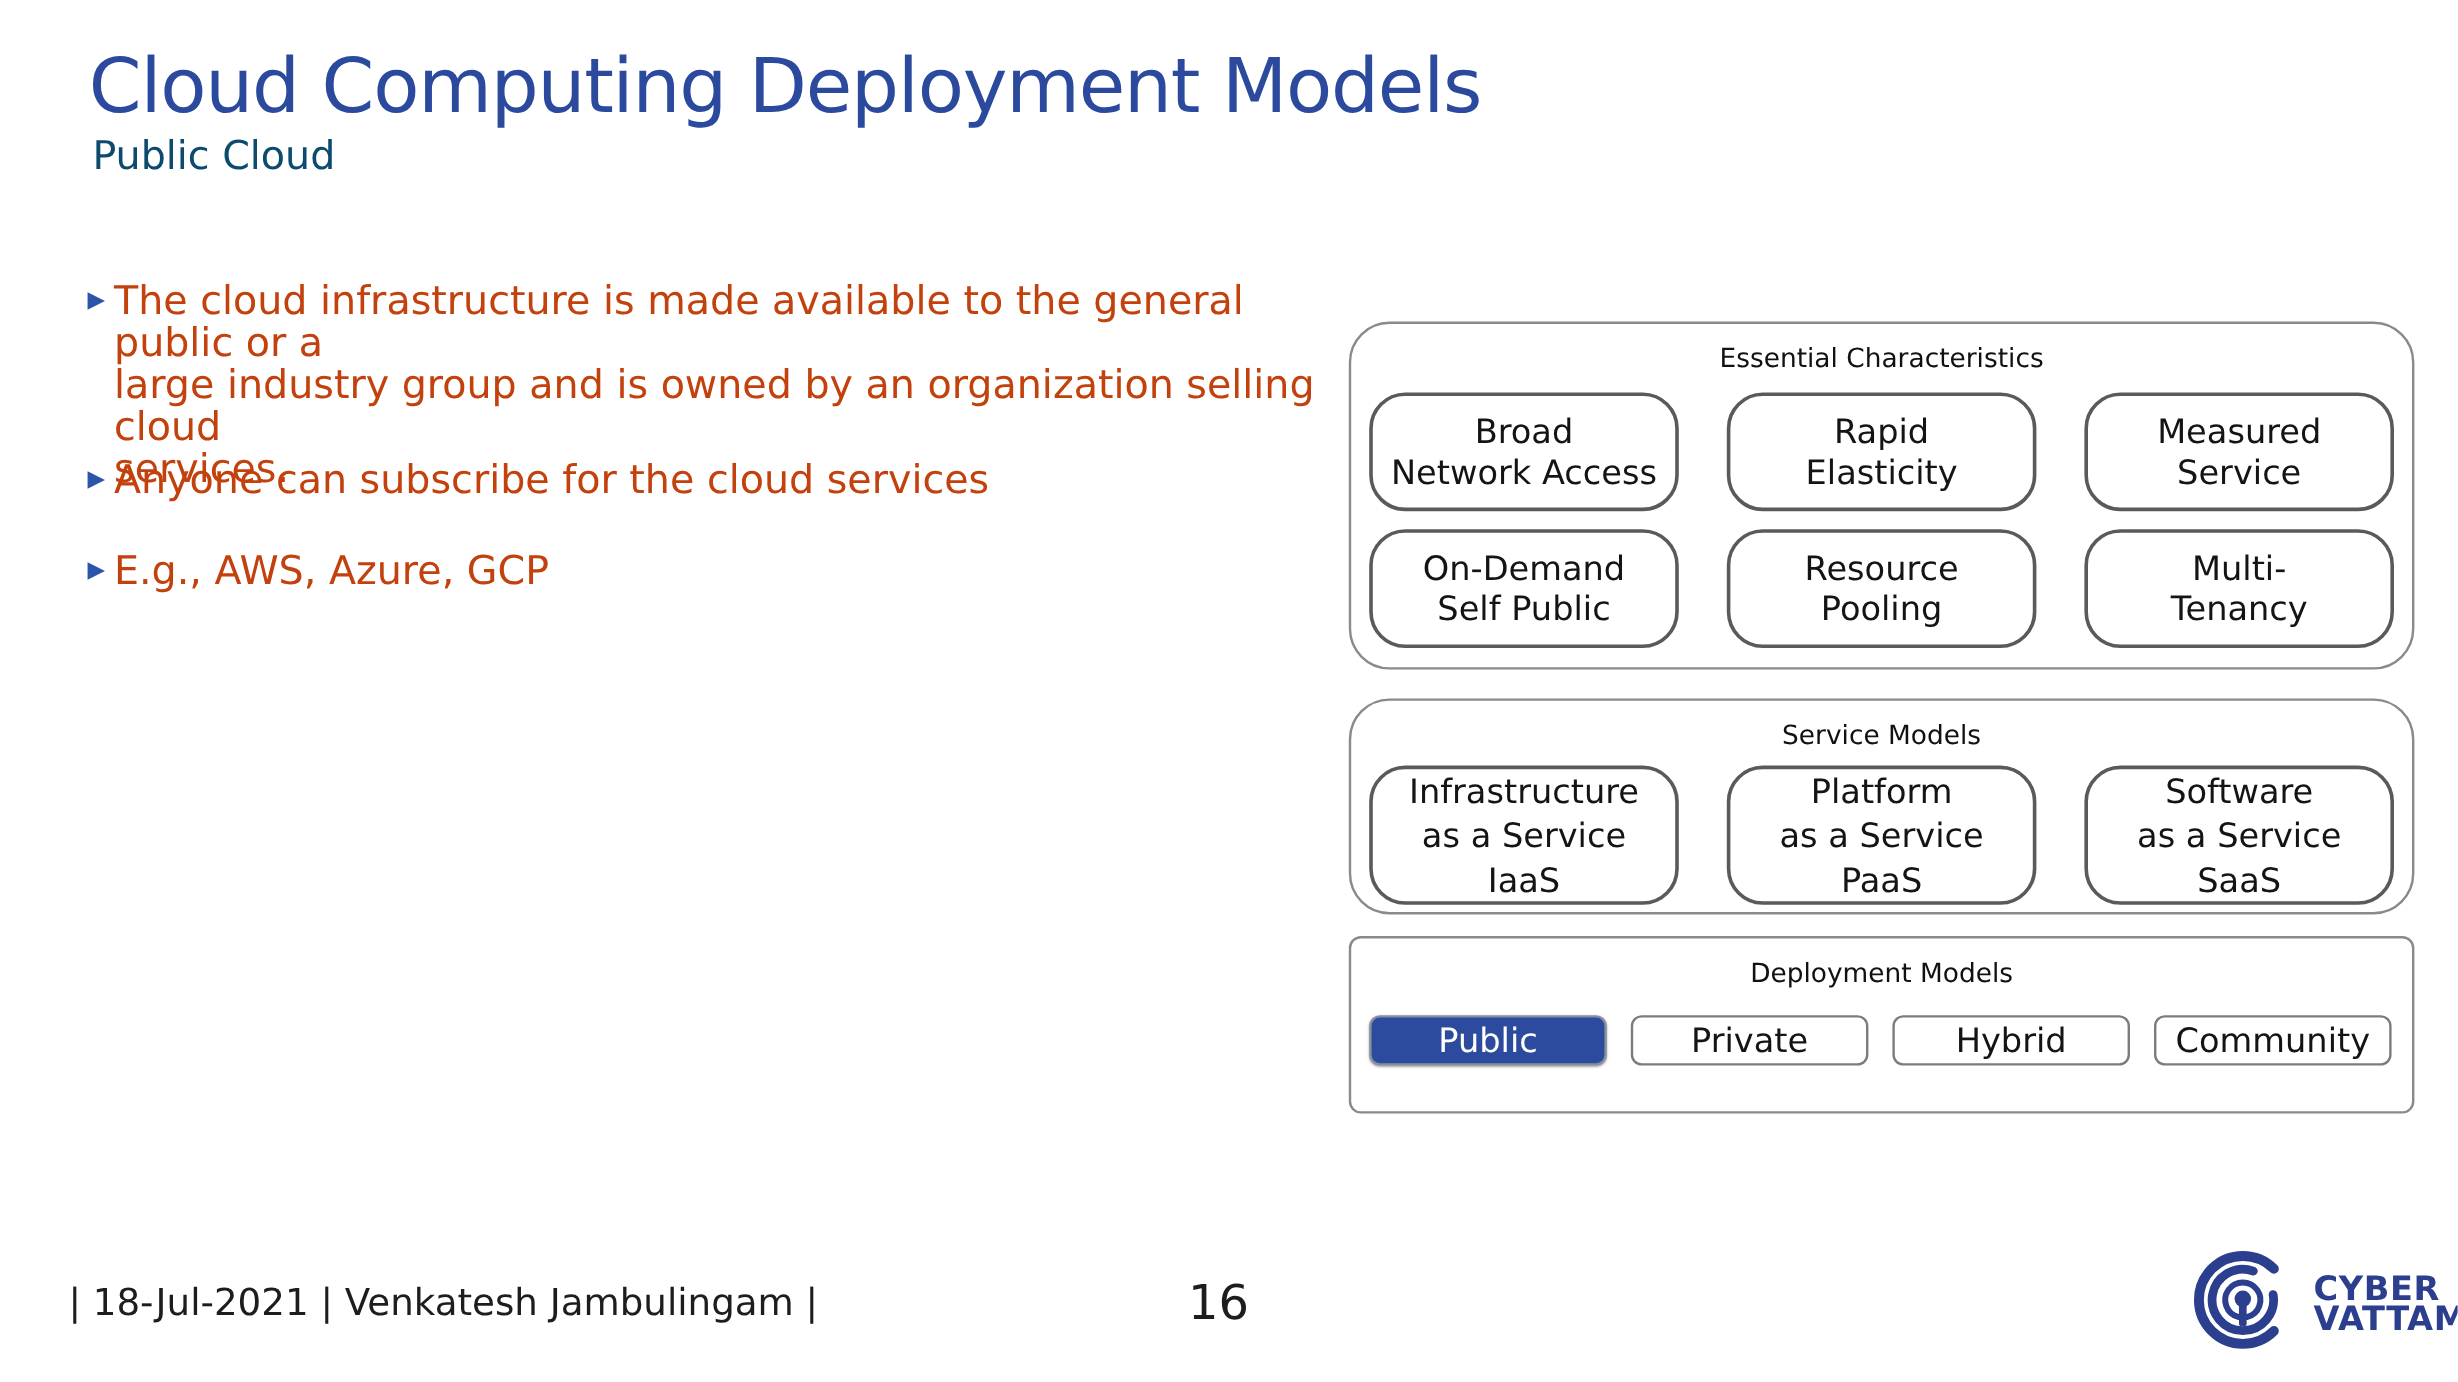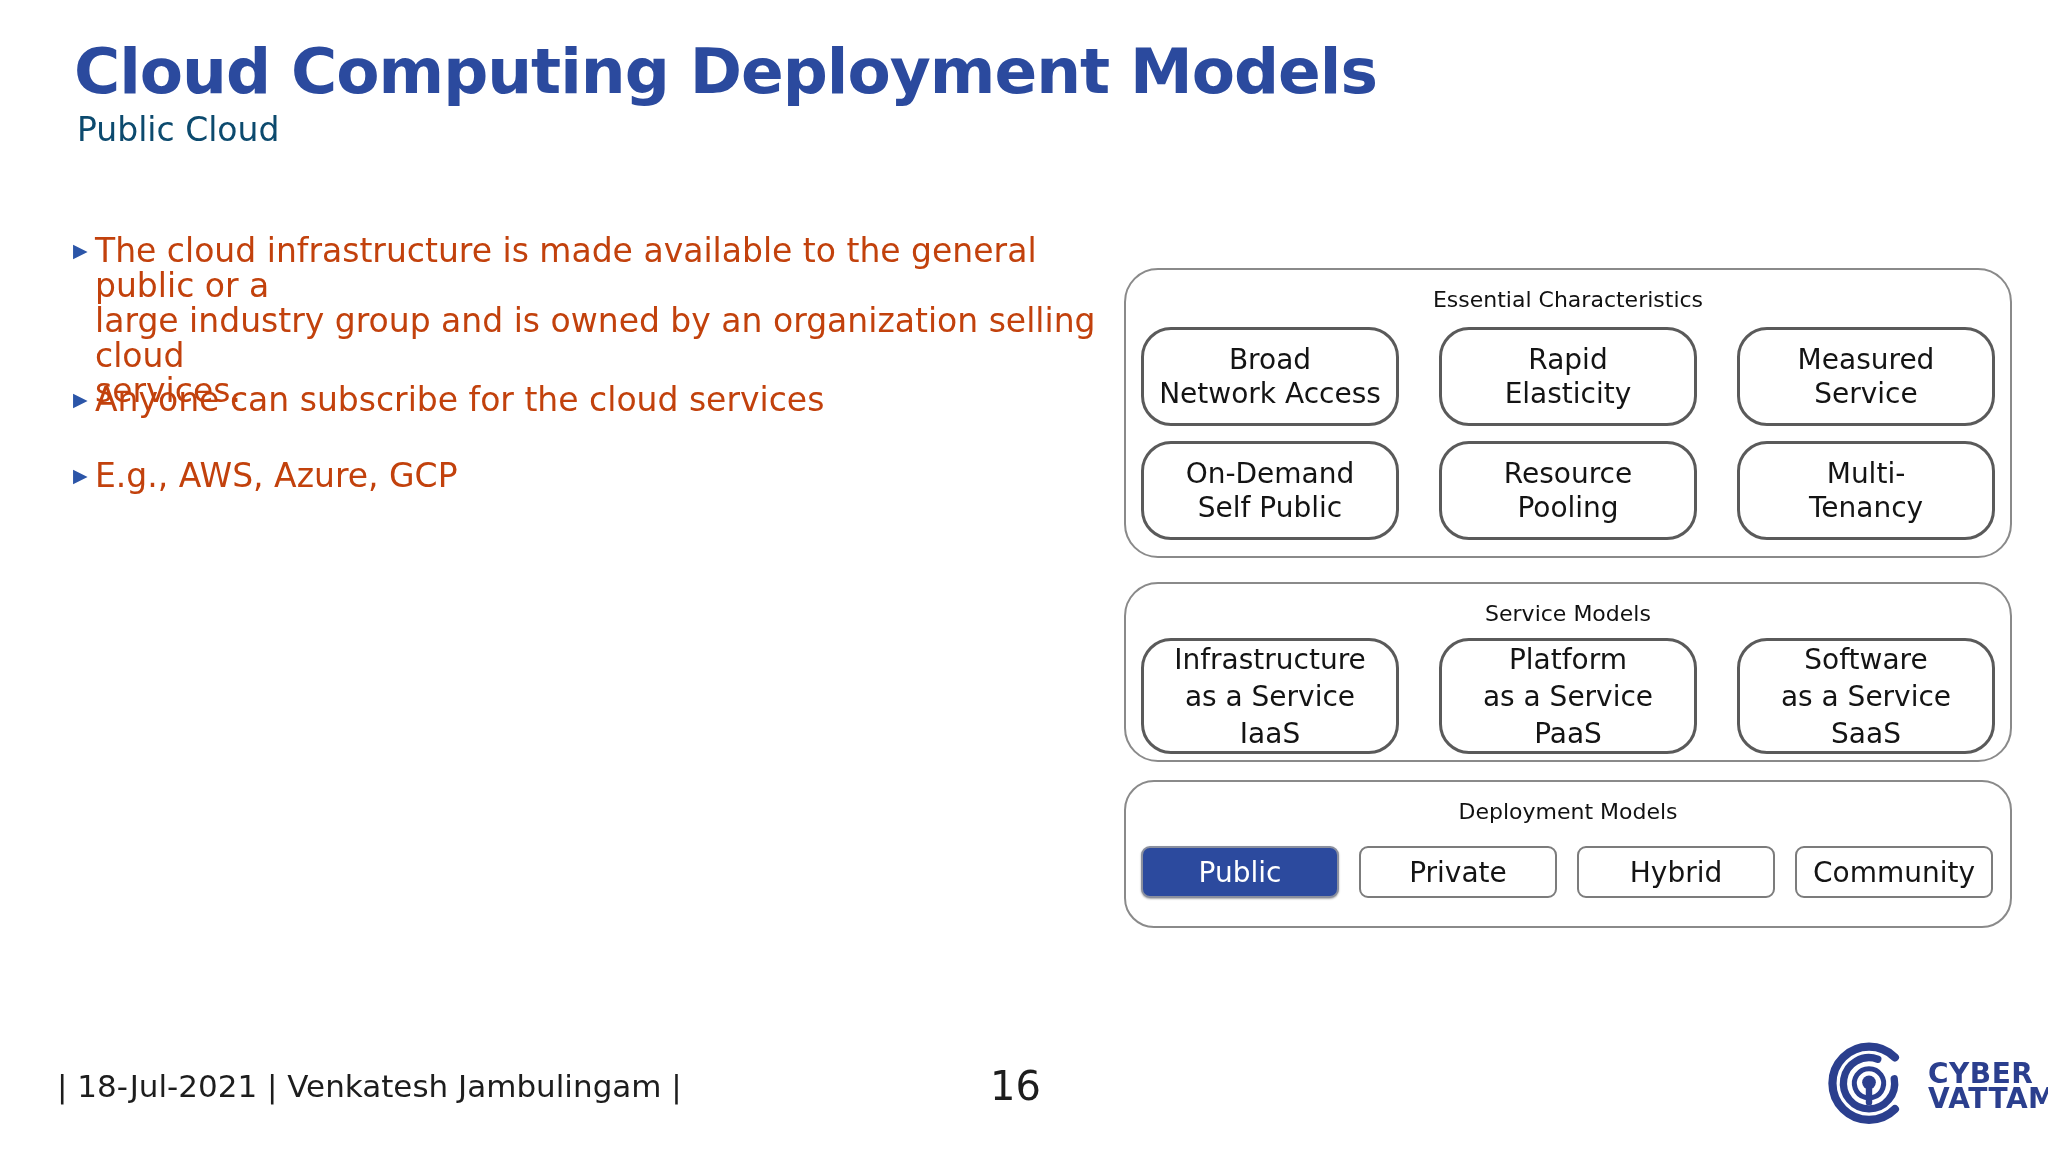--- a/index.html
+++ b/index.html
@@ -9,21 +9,21 @@
     font-family: "DejaVu Sans", "Liberation Sans", sans-serif;
     color: #1d1d1d;
     position: relative;
     overflow: hidden;
   }
   .slide { position: absolute; inset: 0; background: #fff; }
 
   
   .title {
     position: absolute; left: 74px; top: 36px;
-    font-size: 63px; font-weight: bold; line-height: 1.15;
+    font-size: 63px; font-weight: normal; line-height: 1.15;
     color: #2b4a9e; letter-spacing: -1px;
   }
   .subtitle {
     position: absolute; left: 77px; top: 112px;
     font-size: 33px; font-weight: normal; color: #0c4a6e; line-height: 1.1;
   }
 
   
   .bullet { position: absolute; left: 73px; display: flex; align-items: flex-start; }
   .bullet .marker {
@@ -38,21 +38,21 @@
   #bullet-2 { top: 382px; }
   #bullet-3 { top: 458px; }
 
   
   .panel {
     position: absolute; left: 1124px; width: 888px;
     border: 2px solid #8a8a8a; border-radius: 34px; background: #fff;
   }
   #panel-essential { top: 268px; height: 290px; }
   #panel-service   { top: 582px; height: 180px; }
-  #panel-deploy    { top: 780px; height: 148px; border-radius: 30px; }
+  #panel-deploy    { top: 780px; height: 148px; border-radius: 10px; }
 
   .panel-title {
     padding-top: 13px; text-align: center;
     font-size: 22px; line-height: 33px; color: #111;
   }
 
   .grid { display: grid; justify-content: space-between; padding: 0 15px; }
   .grid-ec { margin-top: 11px; grid-template-columns: repeat(3, 258px); row-gap: 15px; }
   .grid-sm { margin-top: 8px;  grid-template-columns: repeat(3, 258px); }
   .grid-dm { margin-top: 18px; grid-template-columns: repeat(4, 198px); padding: 0 17px 0 15px; }
@@ -60,21 +60,21 @@
   .cbox {
     border: 3px solid #5a5a5a; border-radius: 30px; background: #fff;
     display: flex; align-items: center; justify-content: center; text-align: center;
     font-size: 28px; line-height: 34px; color: #141414; white-space: pre-line;
   }
   .grid-ec .cbox { height: 99px; }
   .grid-sm .cbox { height: 116px; line-height: 37px; }
 
   .dbtn {
     border: 2px solid #7c7c7c; border-radius: 9px; background: #fff;
-    height: 52px; display: flex; align-items: center; justify-content: center;
+    height: 42px; display: flex; align-items: center; justify-content: center;
     font-size: 28px; color: #141414; cursor: default;
   }
   .dbtn.selected {
     background: #2c4a9e; color: #ffffff; border-color: #8a8f9e;
     box-shadow: 0 1px 2px rgba(0,0,0,0.35);
   }
 
   
   .footer-left {
     position: absolute; left: 57px; top: 1068px;

